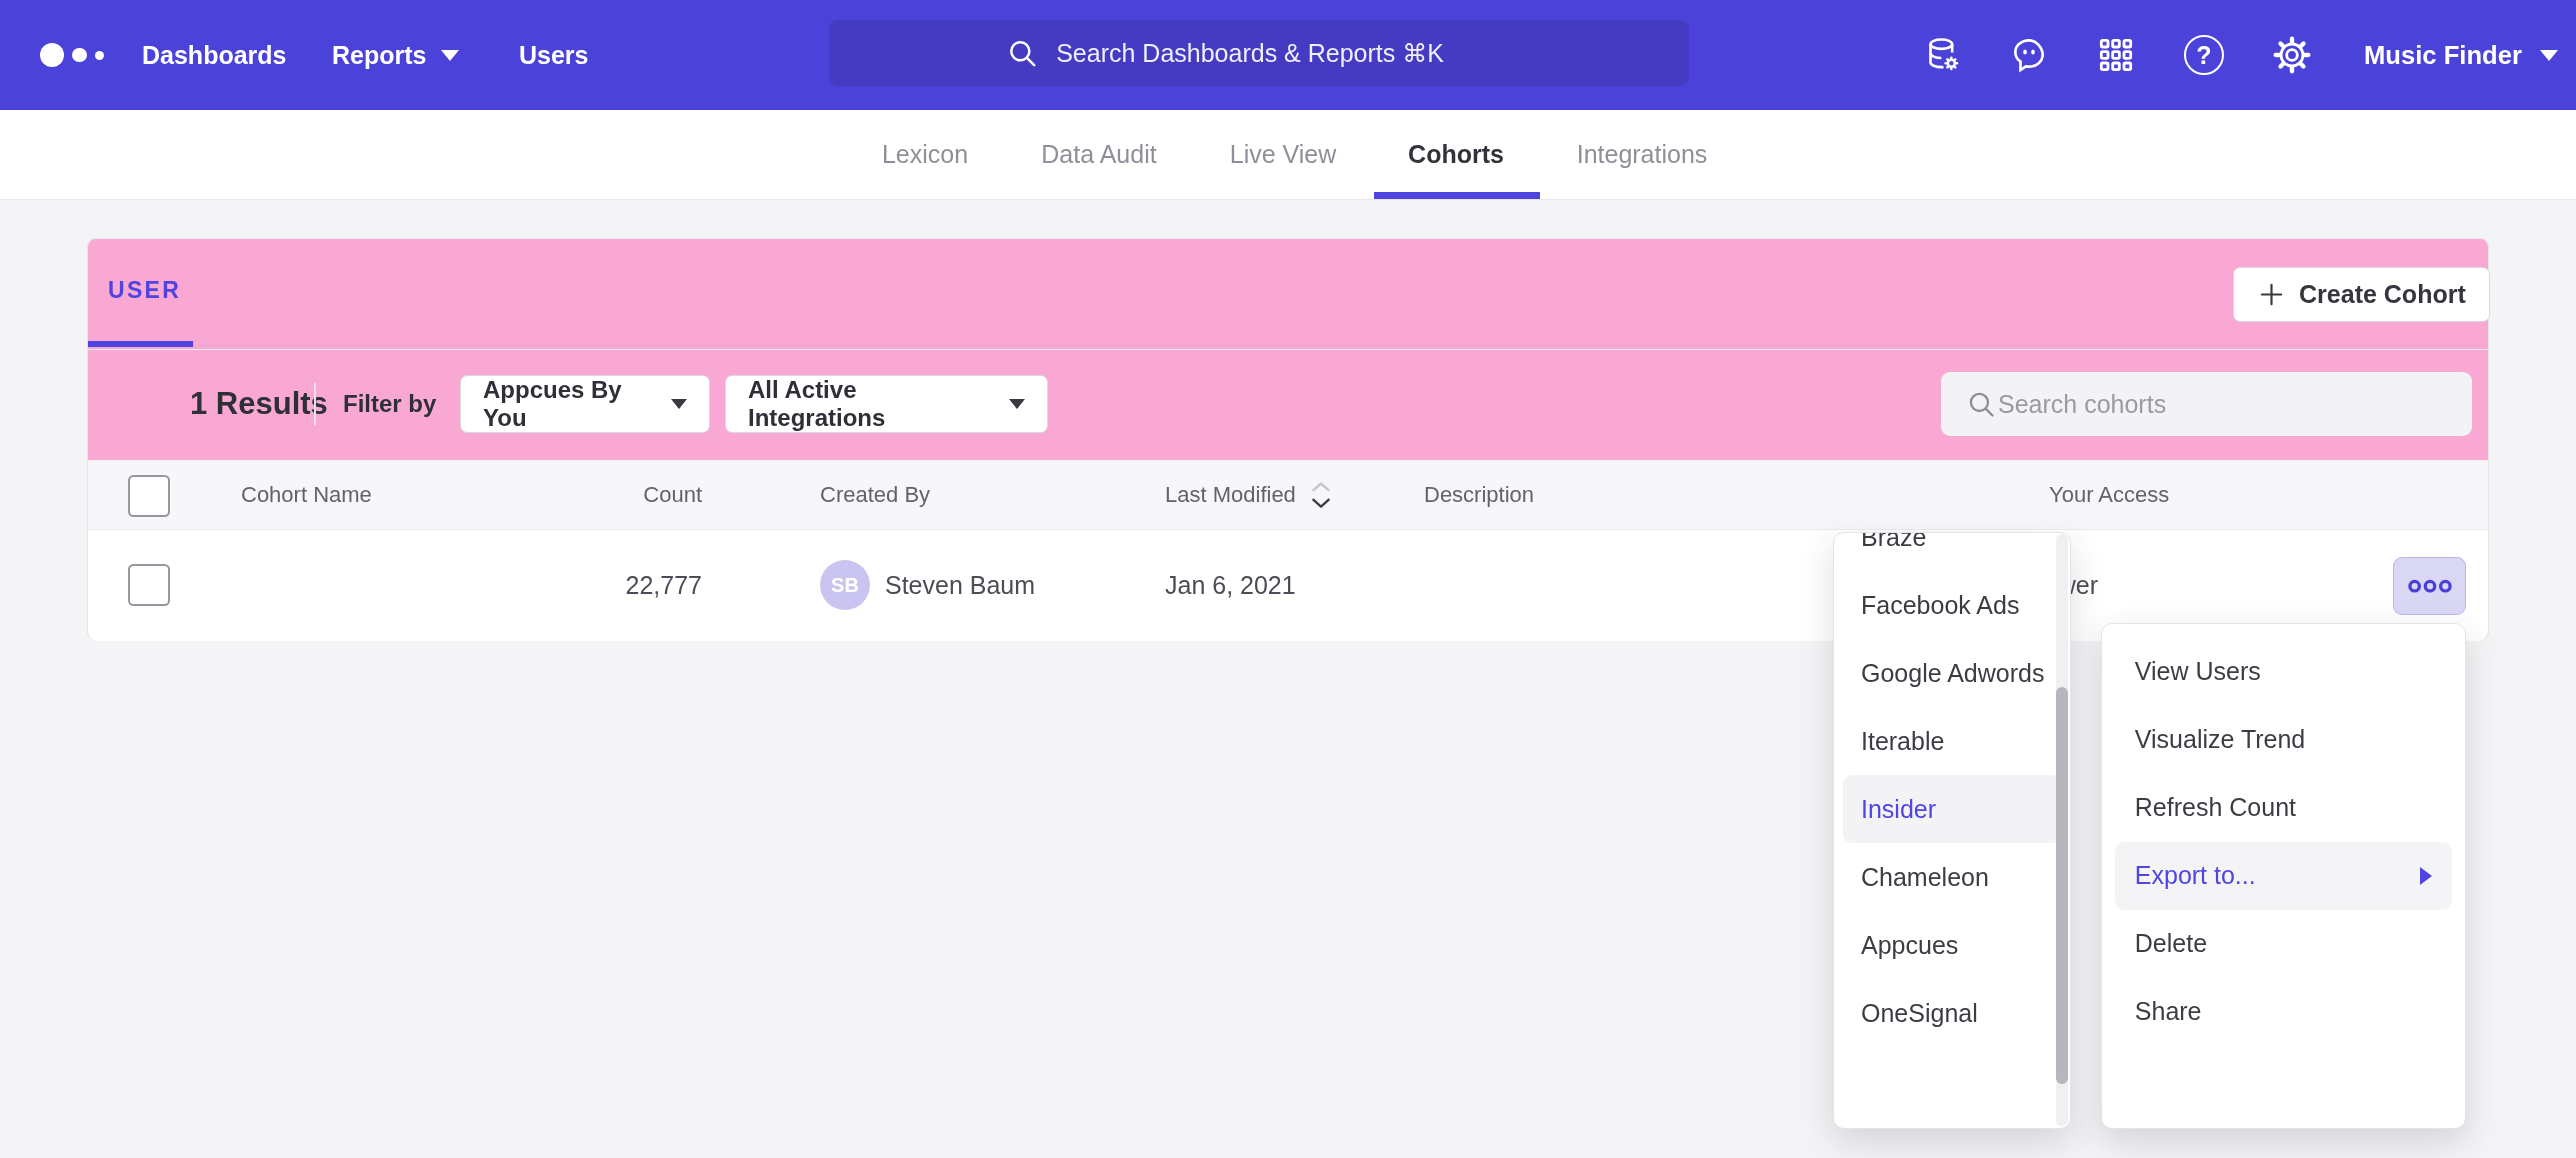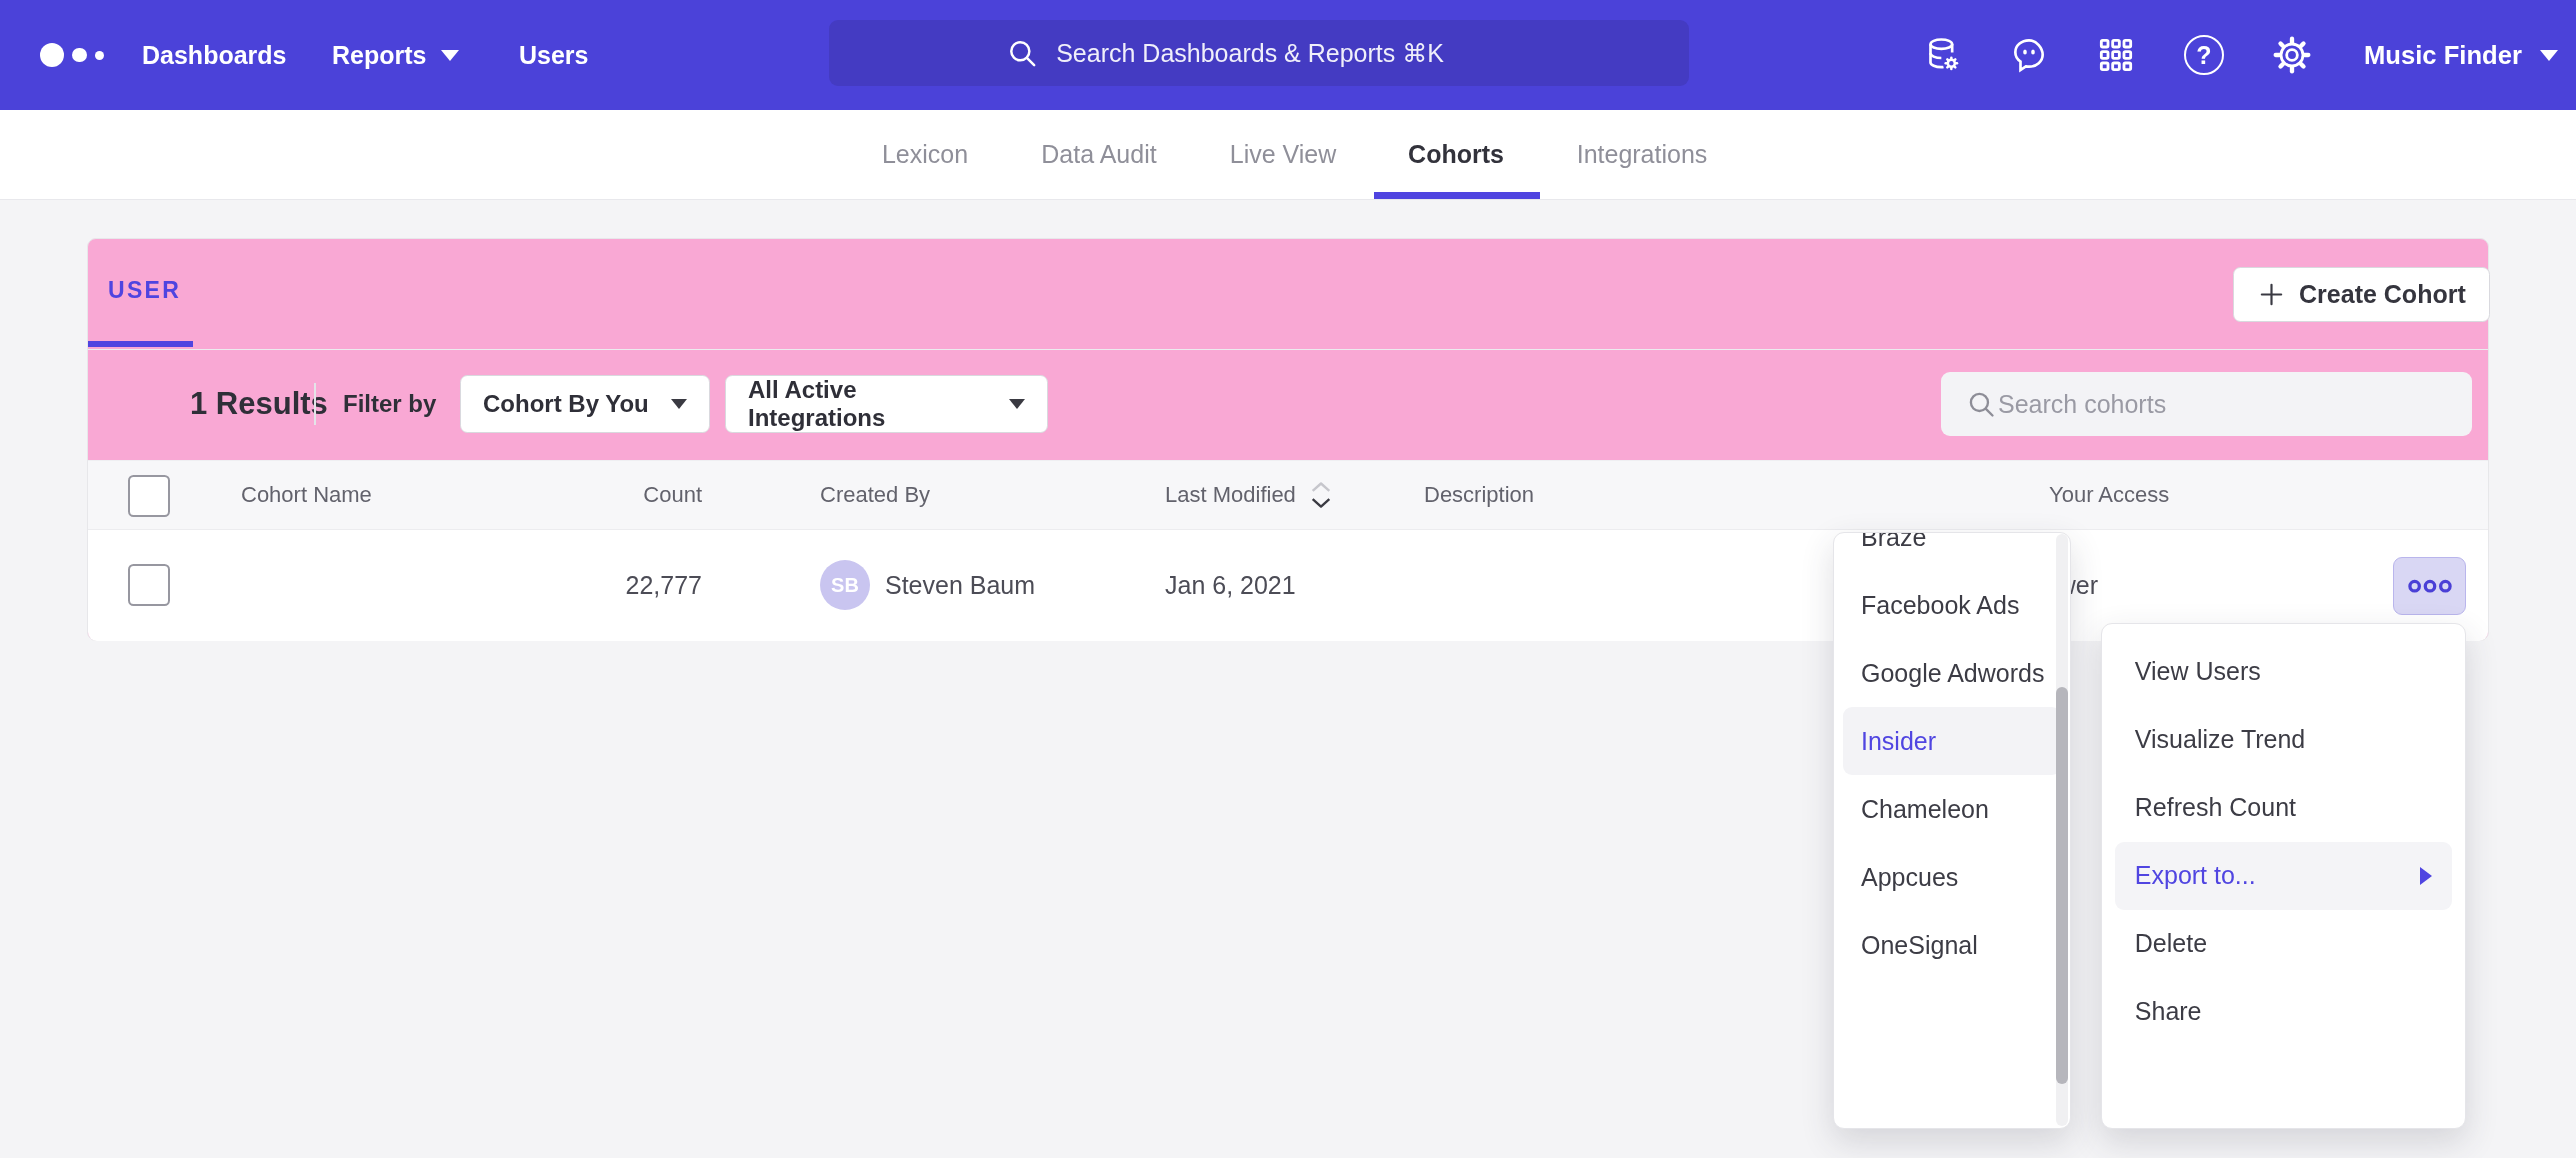--- a/index.html
+++ b/index.html
@@ -225,21 +225,21 @@
         <line x1="4" y1="12" x2="20" y2="12" stroke="#3a3a43" stroke-width="1.8" stroke-linecap="round"></line>
       </svg>
       <span>Create Cohort</span>
     </div>
 
     <div class="vtext results-count">1 Results</div>
     <div class="filter-sep"></div>
     <div class="vtext filter-by">Filter by</div>
 
     <div class="fbtn fbtn-created">
-      <span>Cohort By You</span>
+      <span>Appcues By You</span>
       <span class="caret-sm"></span>
     </div>
     <div class="fbtn fbtn-integrations">
       <span>All Active Integrations</span>
       <span class="caret-sm"></span>
     </div>
 
     <div class="cohort-search">
       <svg width="33" height="33" viewBox="0 0 24 24">
         <circle cx="10.5" cy="10.5" r="6.2" fill="none" stroke="#8d8d97" stroke-width="1.7"></circle>
@@ -284,20 +284,23 @@
   <ul class="menu export-menu">
     <li>
         <span>Braze</span>
       </li>
     <li>
         <span>Facebook Ads</span>
       </li>
     <li>
         <span>Google Adwords</span>
       </li>
+    <li>
+        <span>Iterable</span>
+      </li>
     <li class="selected">
         <span>Insider</span>
       </li>
     <li>
         <span>Chameleon</span>
       </li>
     <li>
         <span>Appcues</span>
       </li>
     <li>

